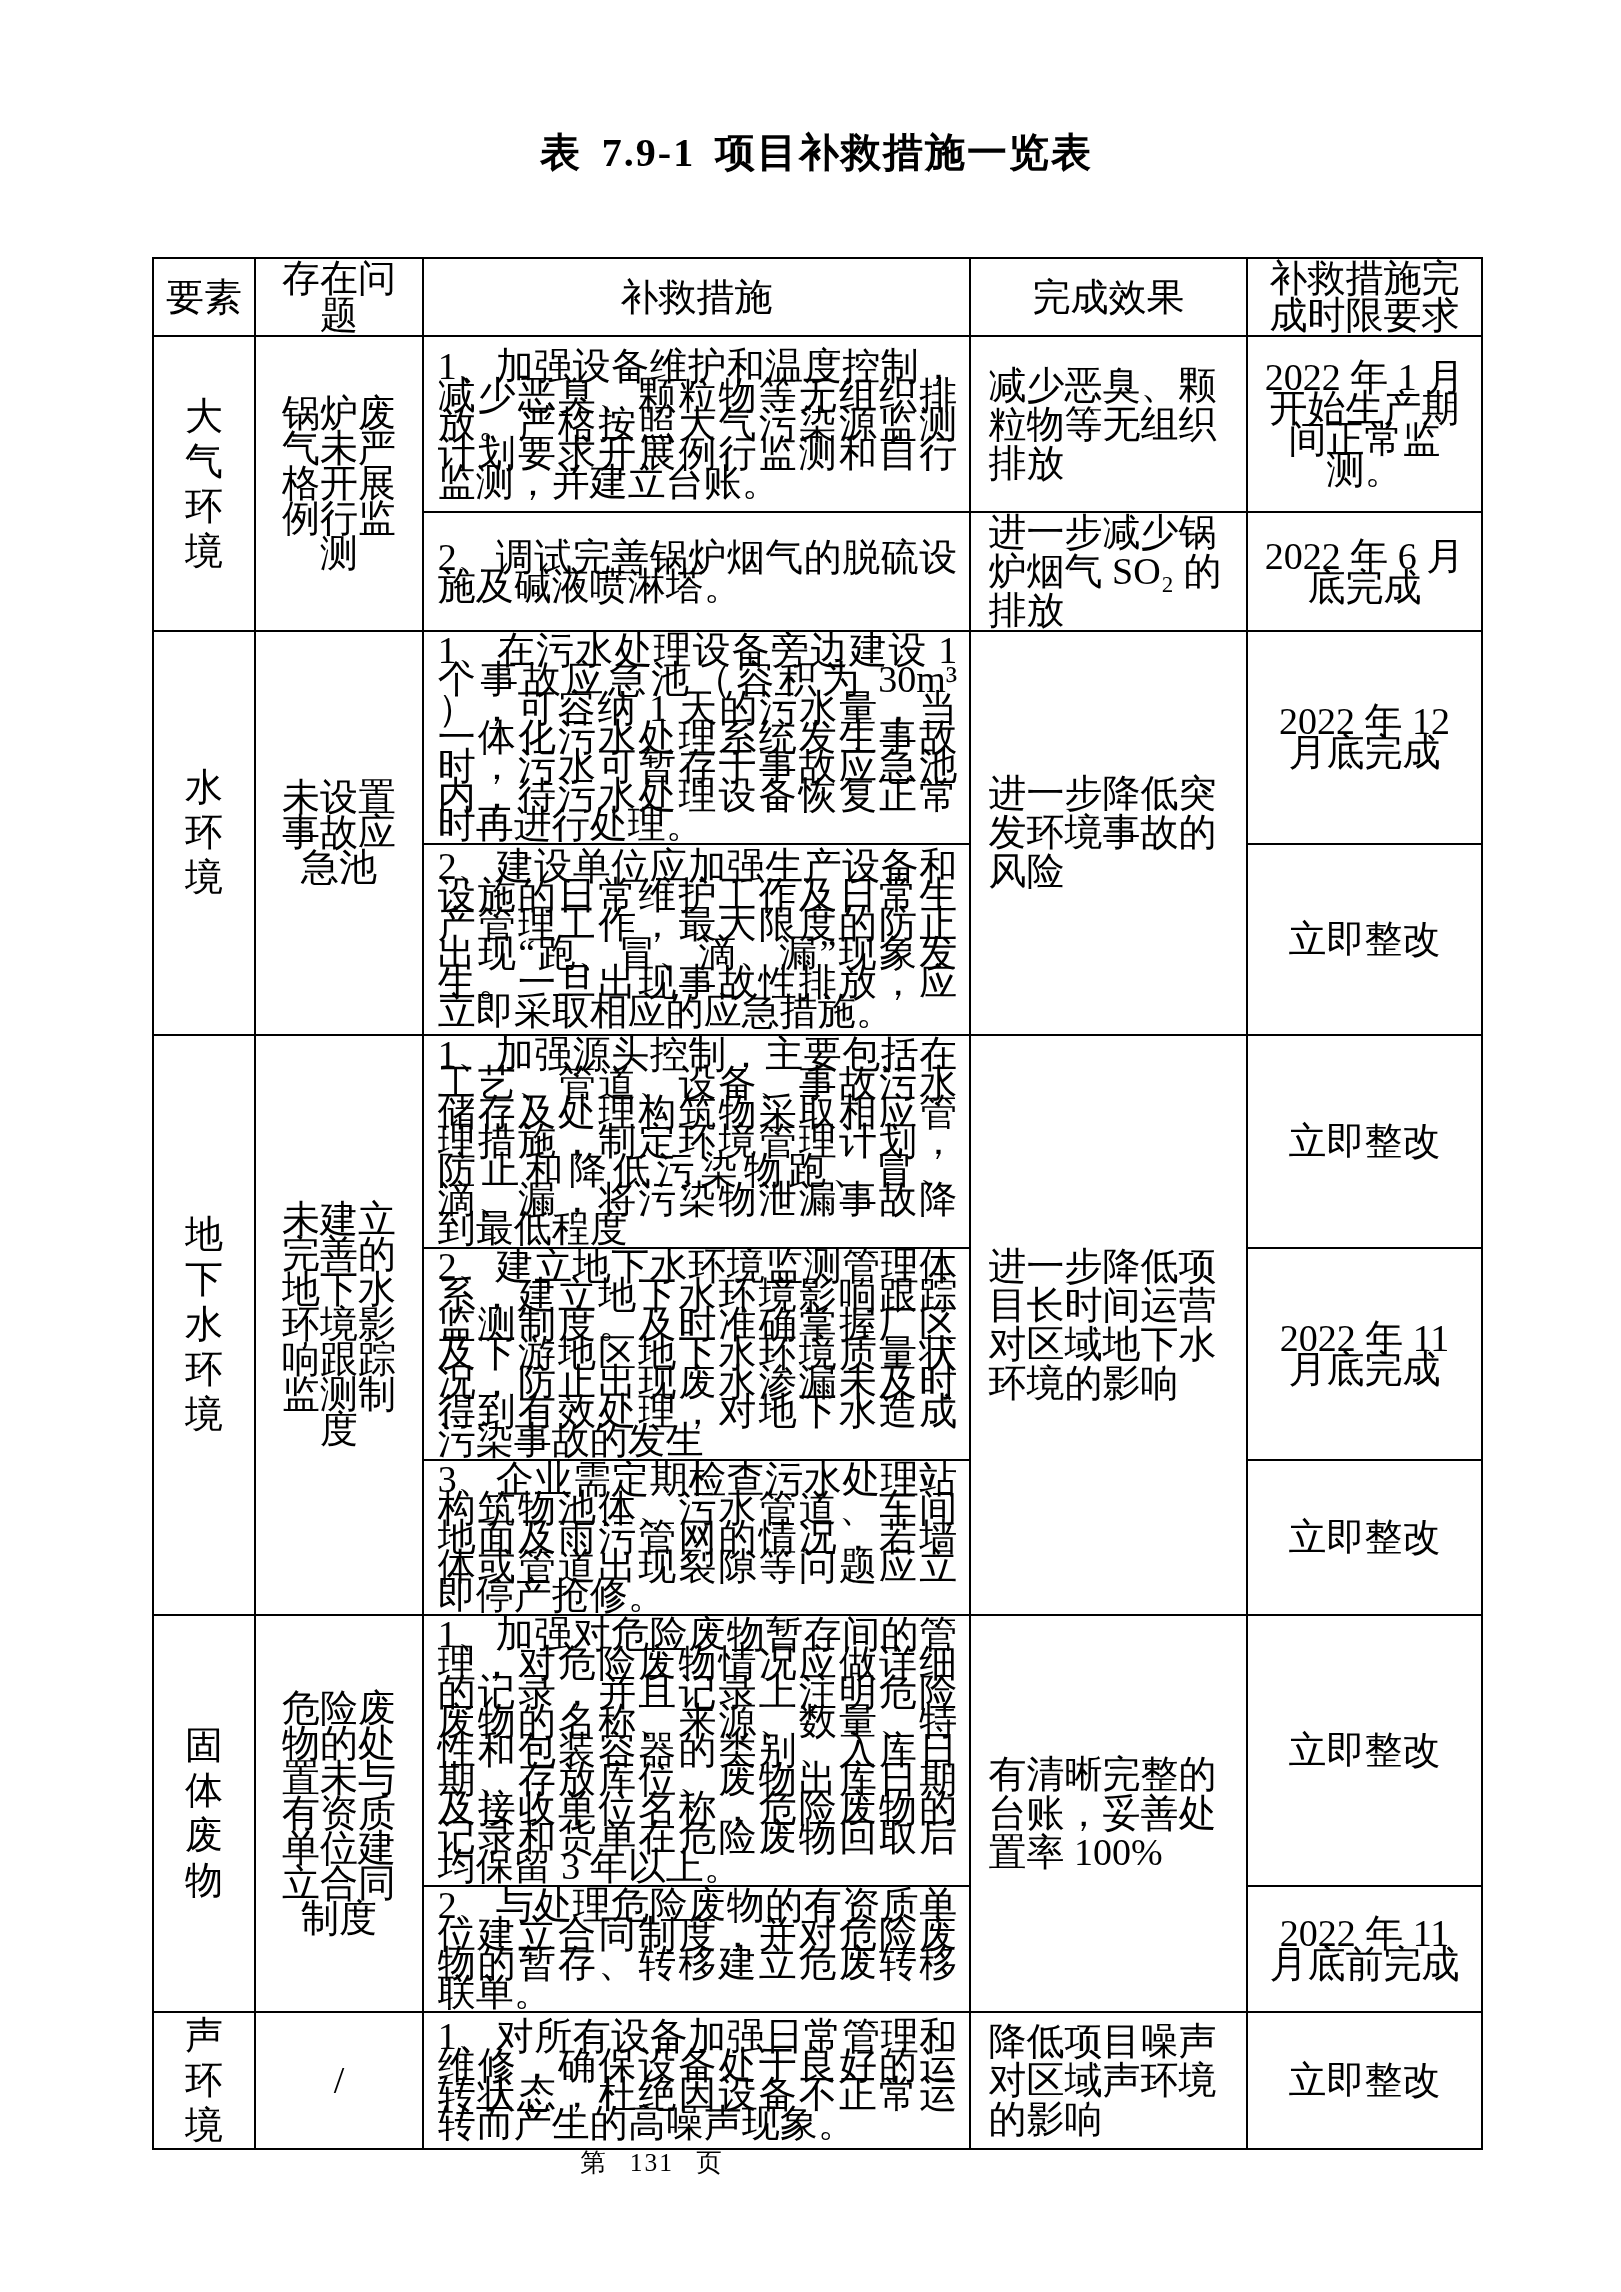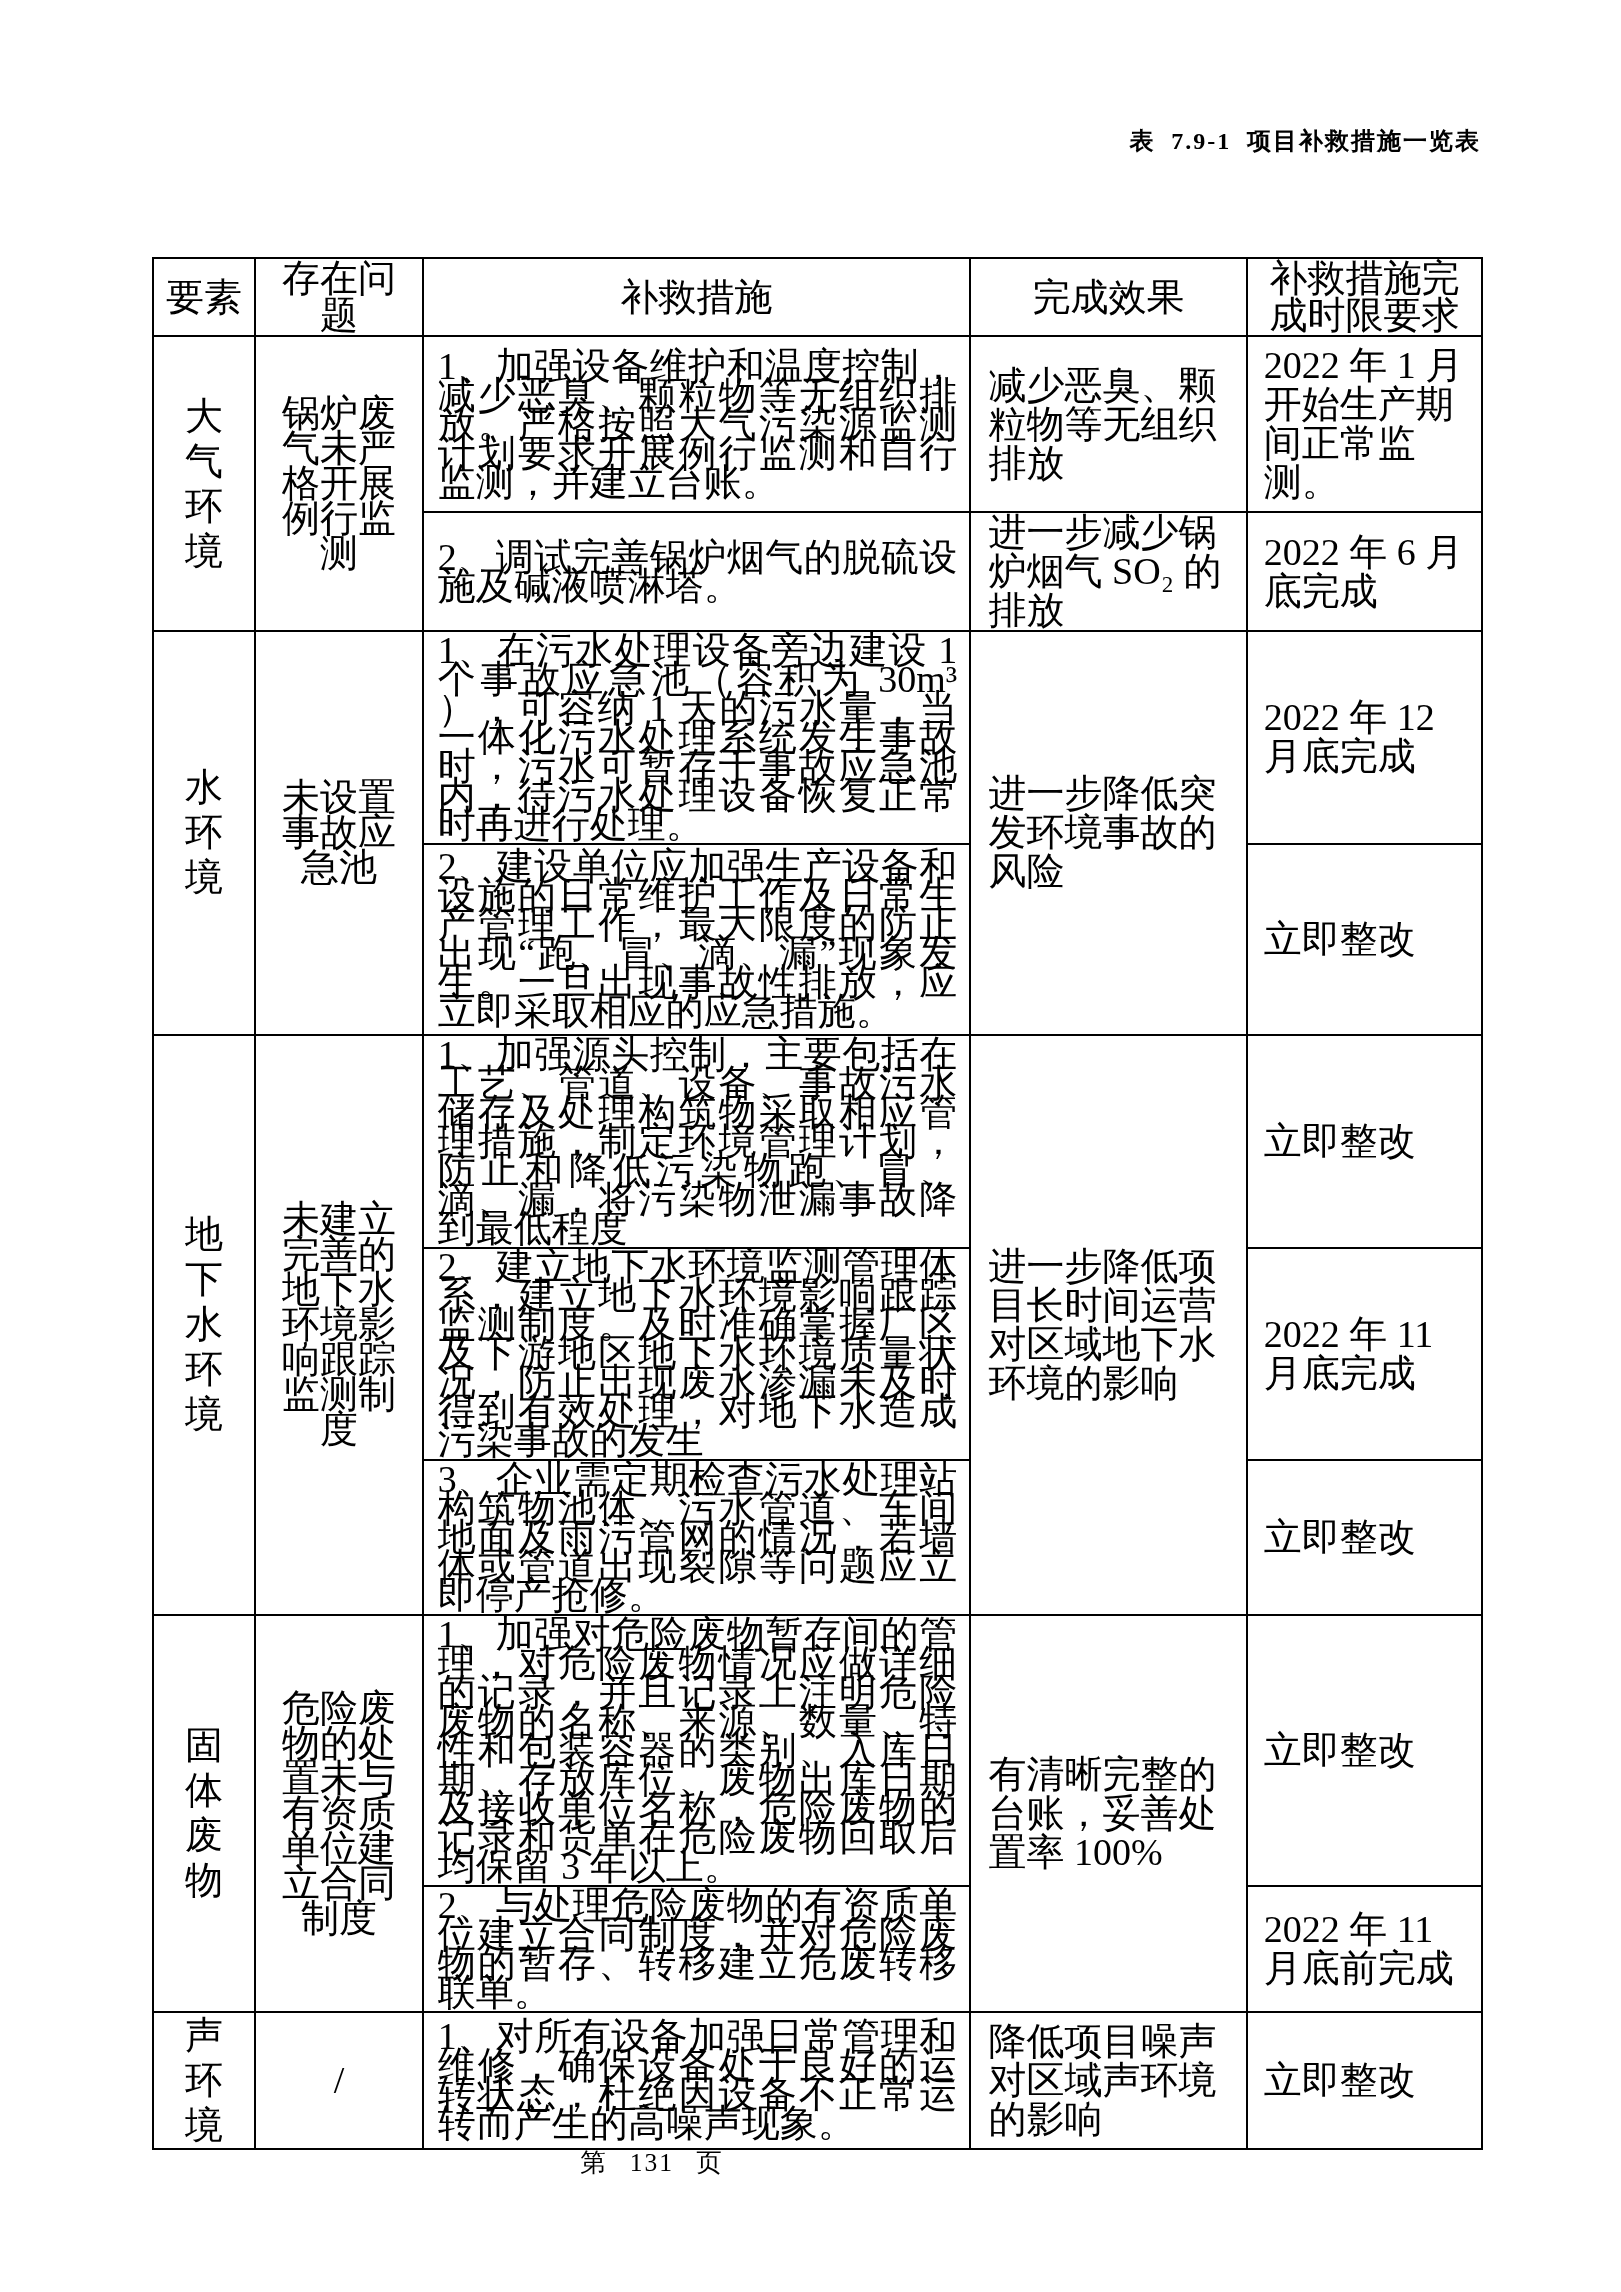--- a/index.html
+++ b/index.html
@@ -6,40 +6,40 @@
   body{
     width:1621px;height:2293px;
     background:#ffffff;
     color:#000000;
     font-family:"Liberation Serif","DejaVu Serif",serif;
     position:relative;
   }
   .page{position:absolute;inset:0;}
   .doc-title{
     position:absolute;left:152px;top:125px;width:1329px;
-    text-align:right;font-size:24px;font-weight:bold;
+    text-align:center;font-size:40px;font-weight:bold;
     letter-spacing:2px;word-spacing:7.8px;
   }
   table.rem{
     position:absolute;left:152px;top:257px;width:1329px;
     border-collapse:collapse;table-layout:fixed;
     font-size:38px;
   }
   table.rem td,table.rem th{
     border:2px solid #000;
     vertical-align:middle;
     font-weight:normal;
     overflow:hidden;
   }
   th.hd{text-align:center;line-height:37px;padding:0 7.8px;}
   td.el{text-align:center;line-height:45px;padding:0 29px;}
   td.prob{text-align:center;line-height:35px;padding:0 21.6px;}
   td.measure{text-align:justify;line-height:29px;padding:3.9px 11.8px 3.9px 13.7px;}
   td.effect{line-height:39px;padding:0 17.6px;}
-  td.deadline{text-align:left;line-height:39px;padding:0 15.7px;}
+  td.deadline{text-align:center;line-height:31px;padding:0 15.7px;}
   .page-footer{
     position:absolute;left:0;top:2145px;width:1304px;
     text-align:center;font-size:25.5px;word-spacing:13.7px;letter-spacing:2px;
   }
 </style>
 </head>
 <body>
 
 <div class="page">
 

